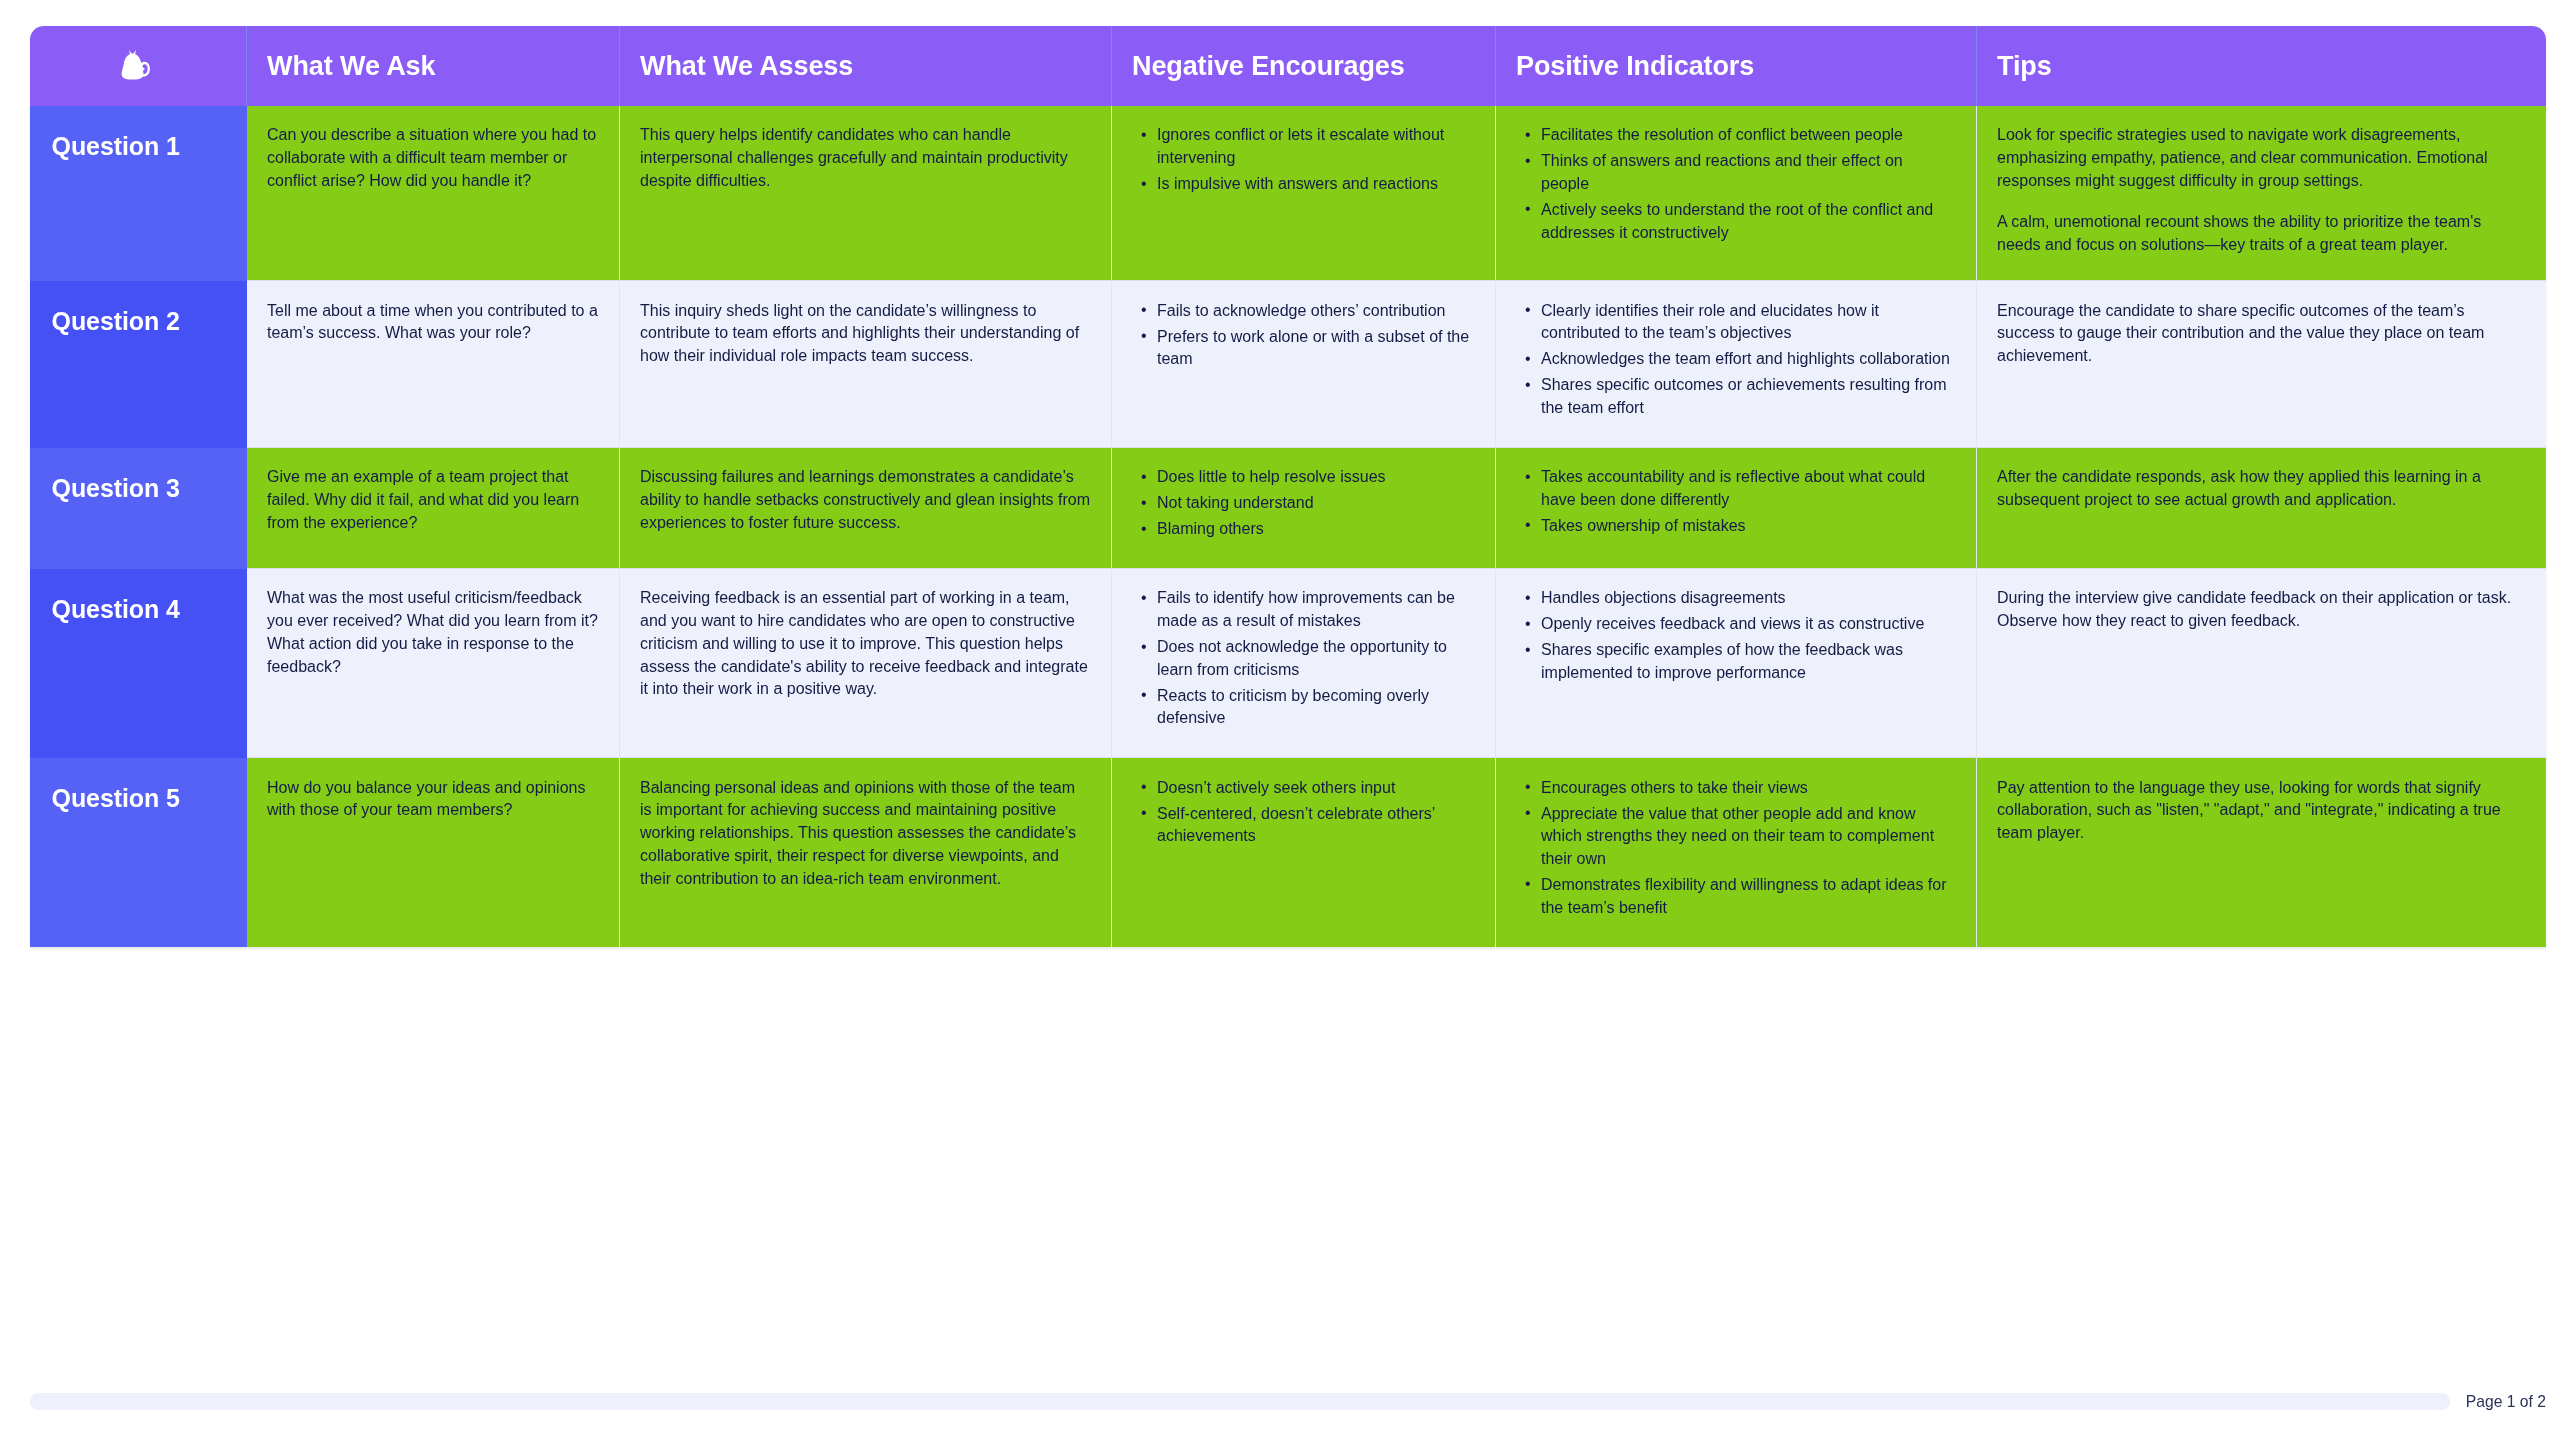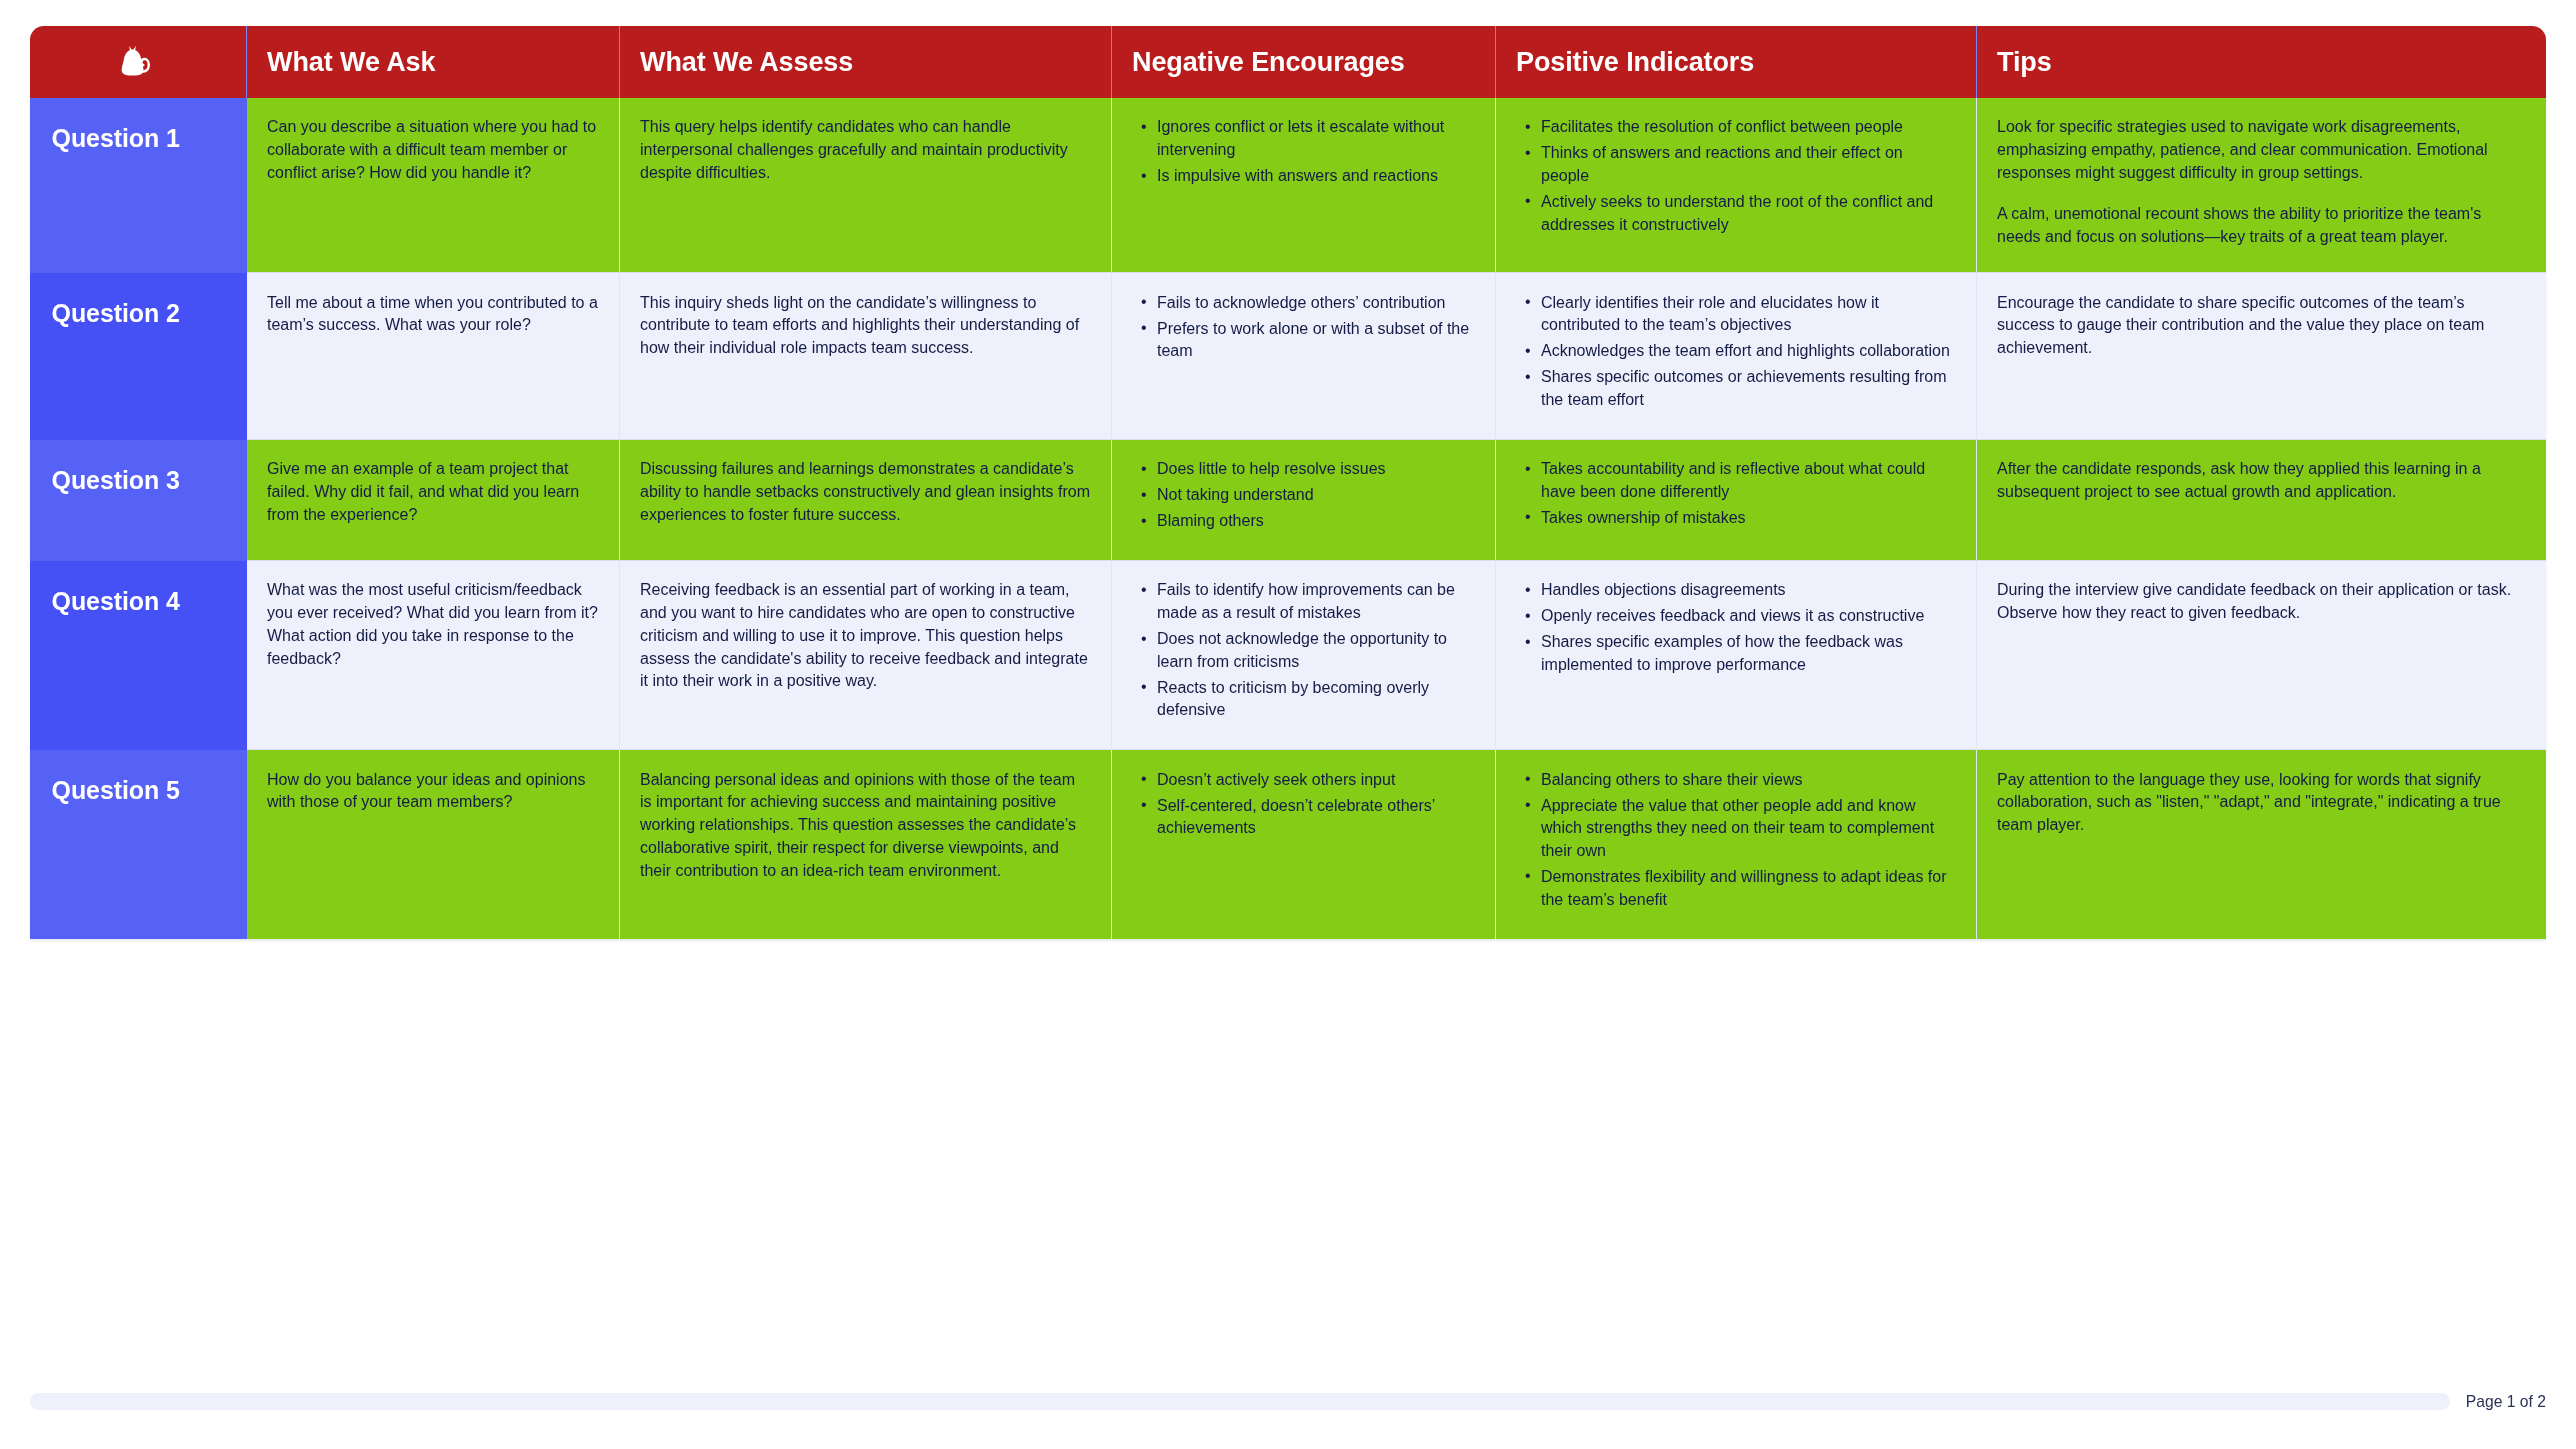--- a/index.html
+++ b/index.html
@@ -36,27 +36,27 @@
 
   col.c-q    { width: 216px; }
   col.c-ask  { width: 373px; }
   col.c-ass  { width: 492px; }
   col.c-neg  { width: 384px; }
   col.c-pos  { width: 481px; }
   col.c-tip  { width: 571px; }
 
   
   thead th {
-    background: #b91c1c;
+    background: #8b5cf6;
     color: #ffffff;
     font-size: 27px;
     font-weight: 700;
     text-align: left;
     vertical-align: middle;
-    height: 72px;
+    height: 80px;
     padding: 0 20.5px;
     border-right: 1.1px solid #7b84f8;
     letter-spacing: -0.1px;
   }
   thead th:last-child { border-right: none; }
   thead th.th-logo { padding: 0; text-align: center; }
 
   .cat-icon { display: inline-block; width: 46px; height: 46px; vertical-align: middle; }
 
   
@@ -279,21 +279,21 @@
           <td>How do you balance your ideas and opinions with those of your team members?</td>
           <td>Balancing personal ideas and opinions with those of the team is important for achieving success and maintaining positive working relationships. This question assesses the candidate’s collaborative spirit, their respect for diverse viewpoints, and their contribution to an idea-rich team environment.</td>
           <td>
             <ul class="ind">
               <li>Doesn’t actively seek others input</li>
               <li>Self-centered, doesn’t celebrate others’ achievements</li>
             </ul>
           </td>
           <td>
             <ul class="ind">
-              <li>Balancing others to share their views</li>
+              <li>Encourages others to take their views</li>
               <li>Appreciate the value that other people add and know which strengths they need on their team to complement their own</li>
               <li>Demonstrates flexibility and willingness to adapt ideas for the team’s benefit</li>
             </ul>
           </td>
           <td>
             <p class="para">Pay attention to the language they use, looking for words that signify collaboration, such as "listen," "adapt," and "integrate," indicating a true team player.</p>
           </td>
         </tr>
 
       </tbody>

